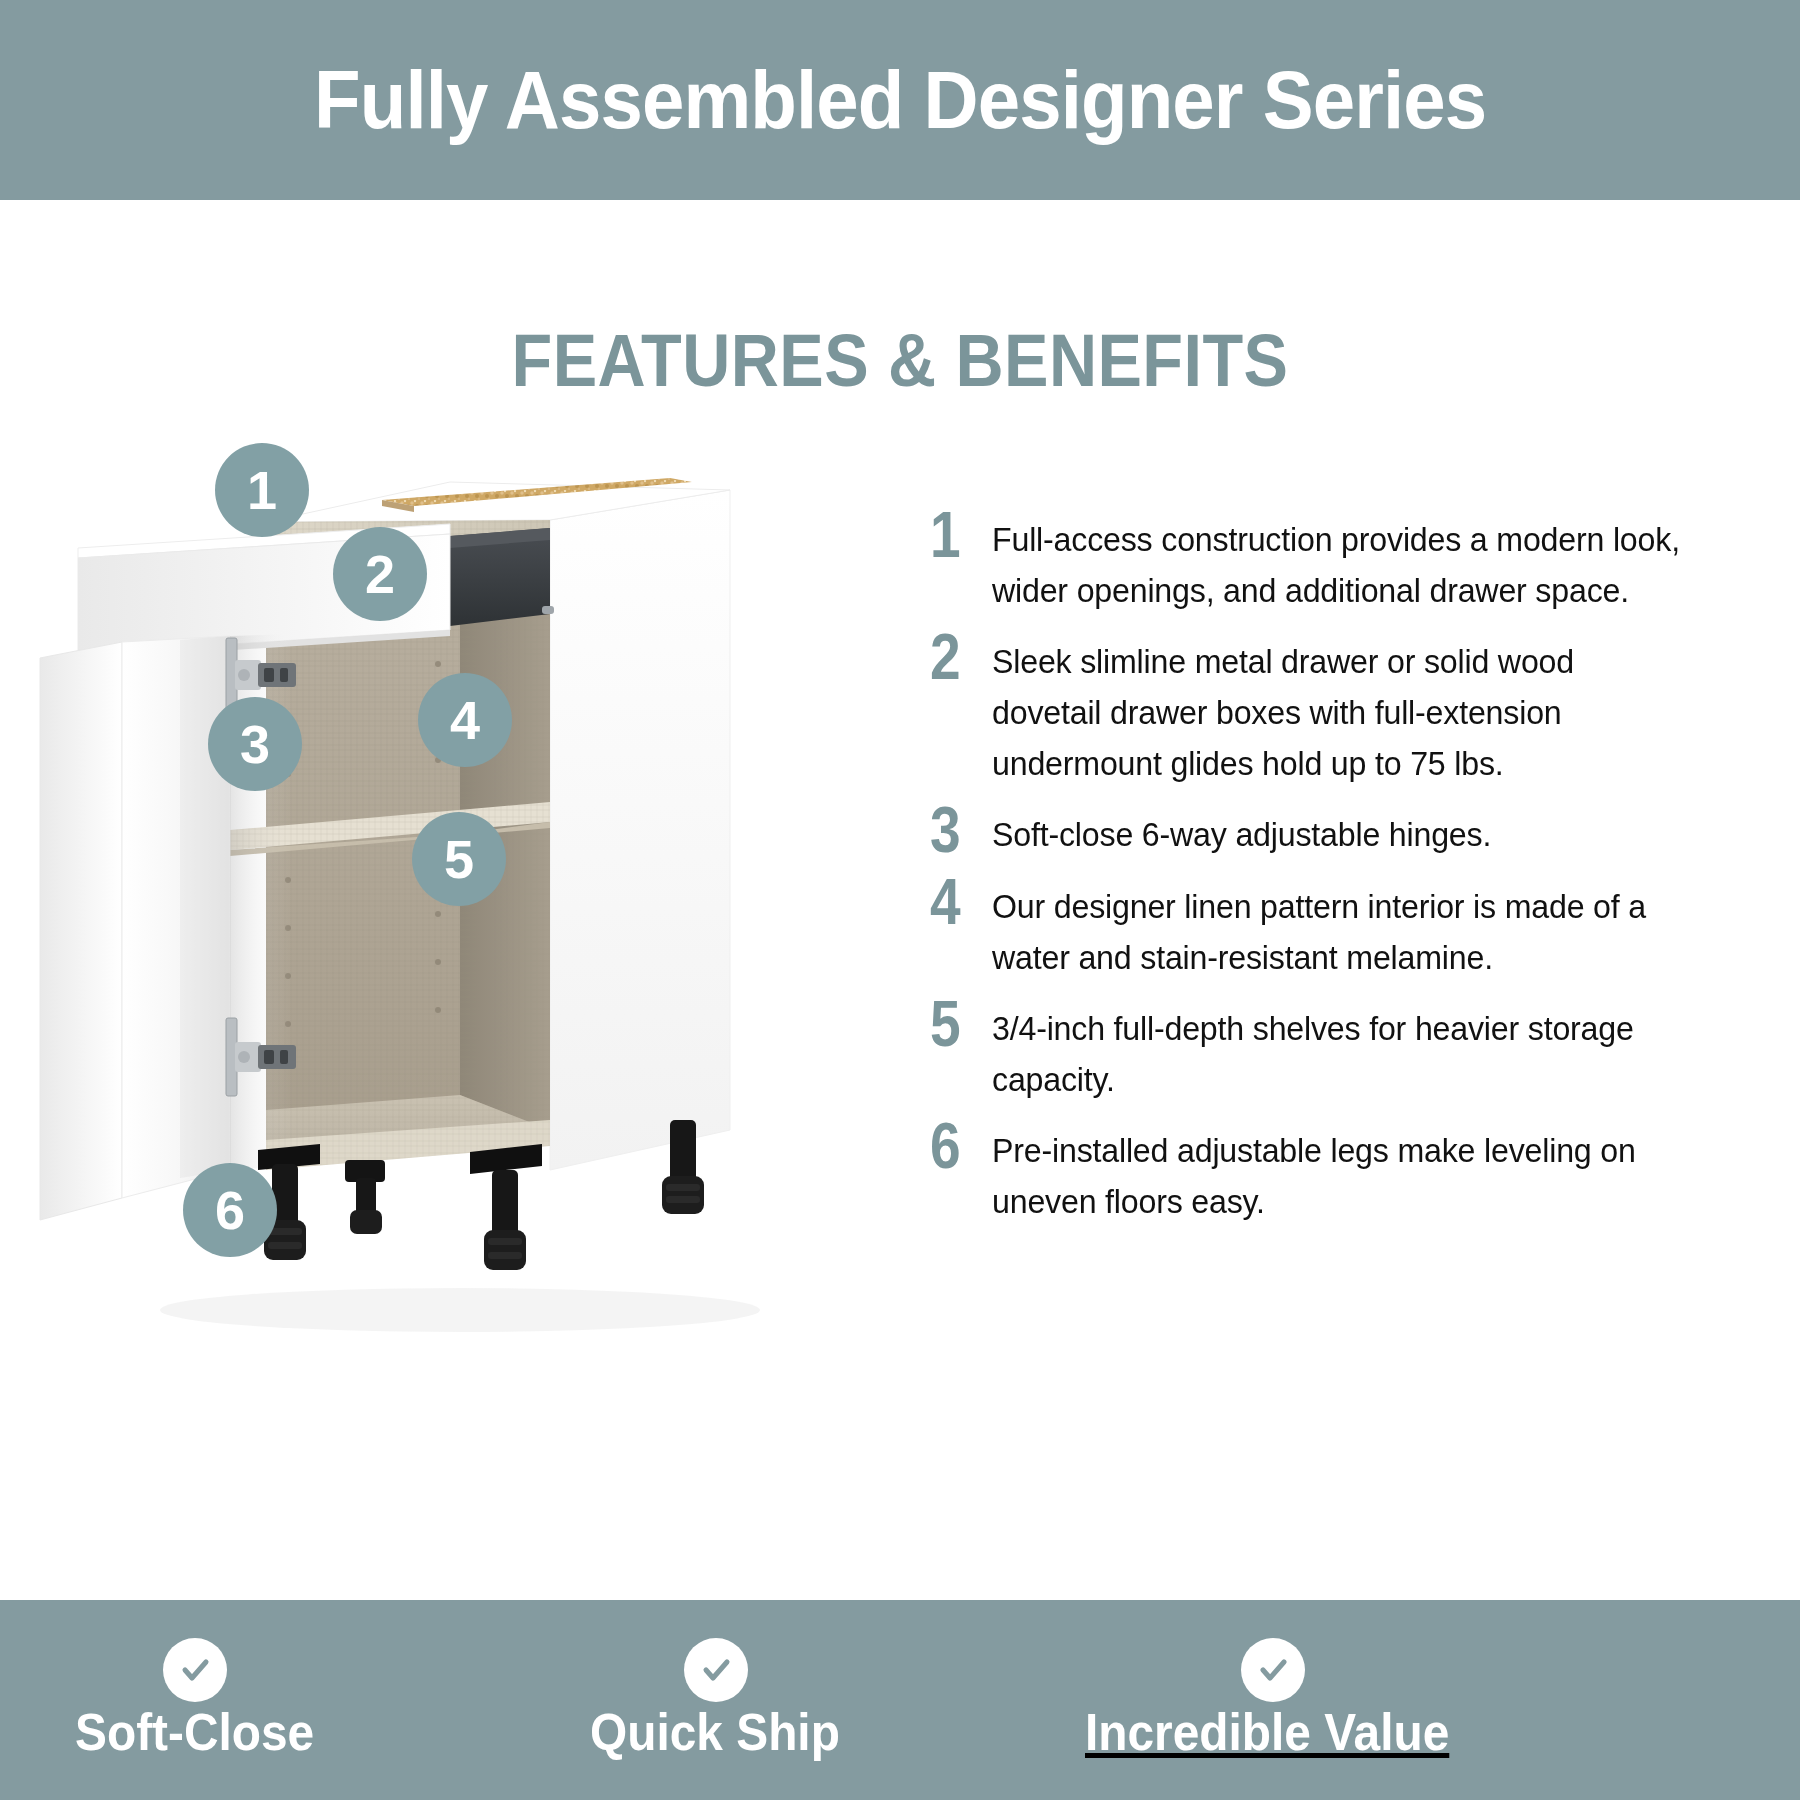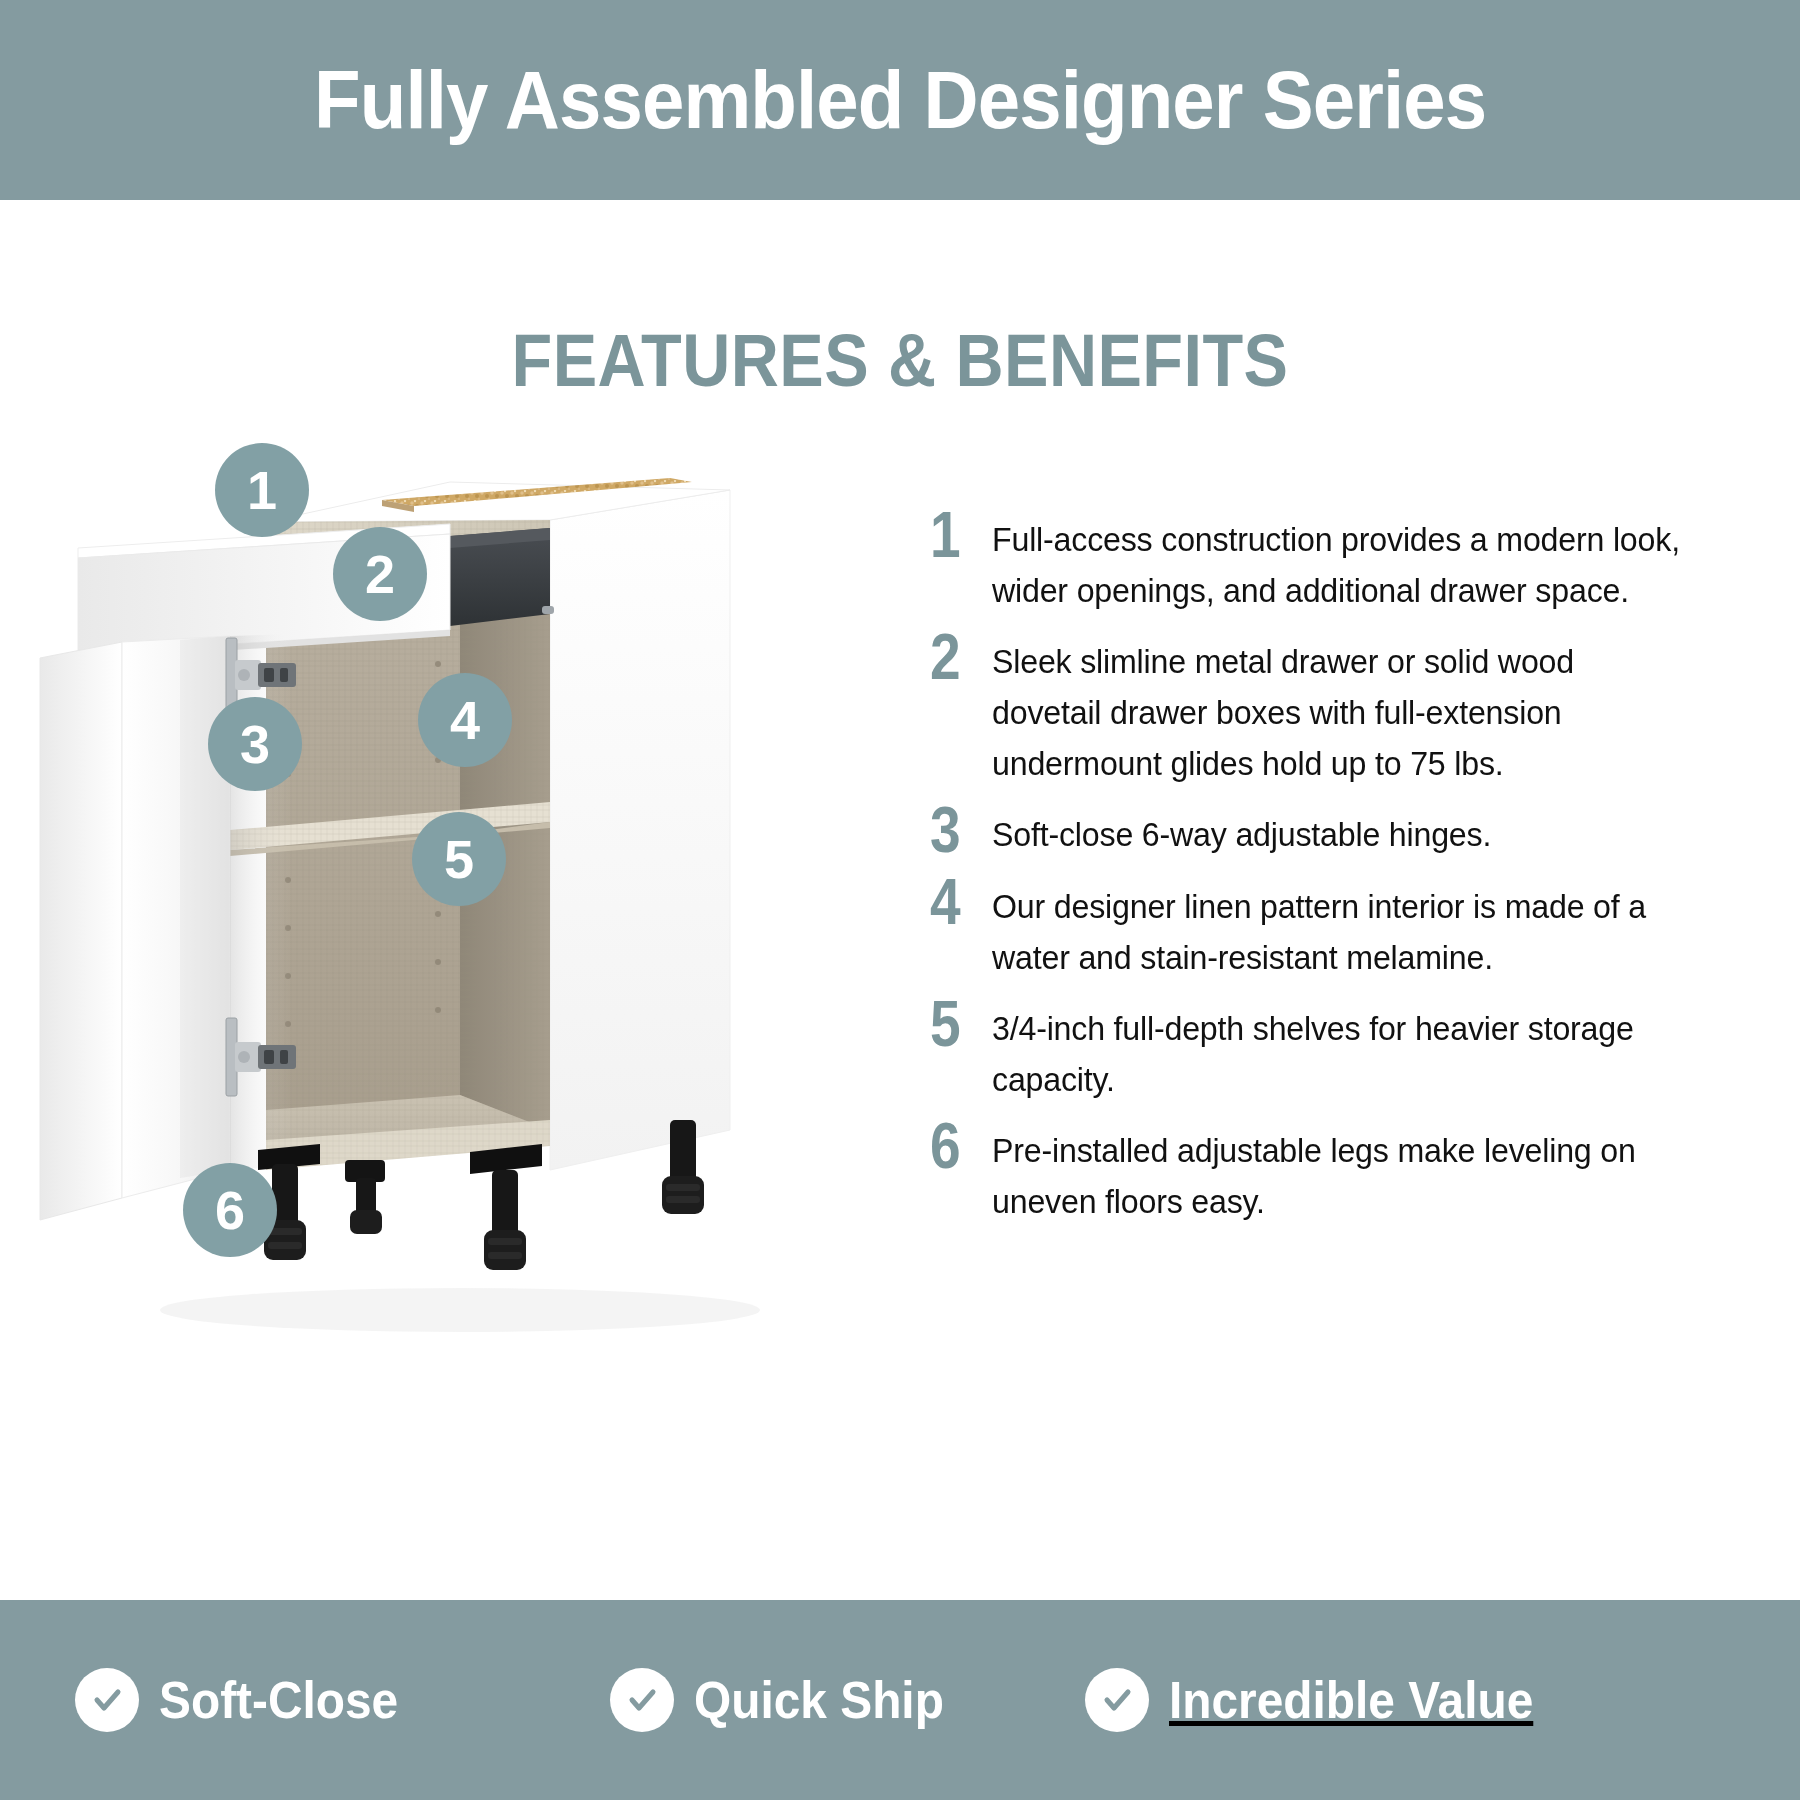--- a/index.html
+++ b/index.html
@@ -76,23 +76,24 @@
 
   
   .footer{
     position:absolute;left:0;top:1600px;width:1800px;height:200px;
     background:#849ba0;
     display:flex;align-items:center;
   }
   .footer-item{
     display:flex;align-items:center;
     position:absolute;
+    flex-direction:column;
   }
   .footer-item.i0{left:75px;}
-  .footer-item.i1{left:610px;}
+  .footer-item.i1{left:590px;}
   .footer-item.i2{left:1085px;text-decoration:underline;}
   .check-badge{
     width:64px;height:64px;border-radius:50%;
     background:#ffffff;
     display:flex;align-items:center;justify-content:center;
     margin-right:20px;flex:0 0 64px;
   }
   .check-badge svg{display:block;}
   .footer-label{
     color:#ffffff;

